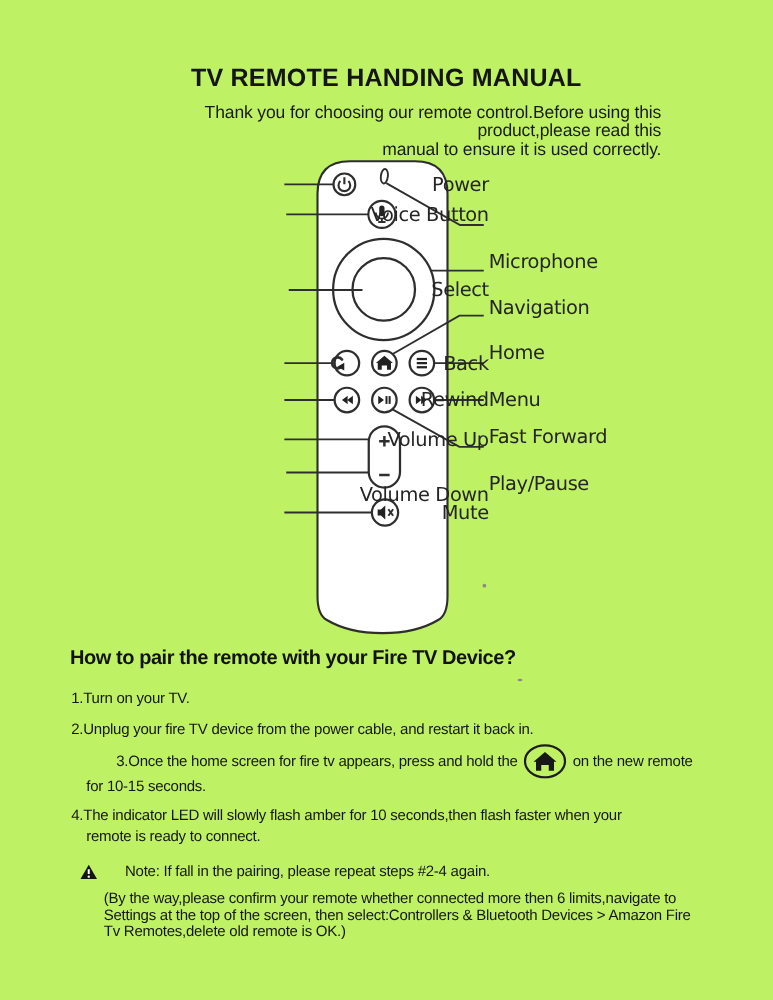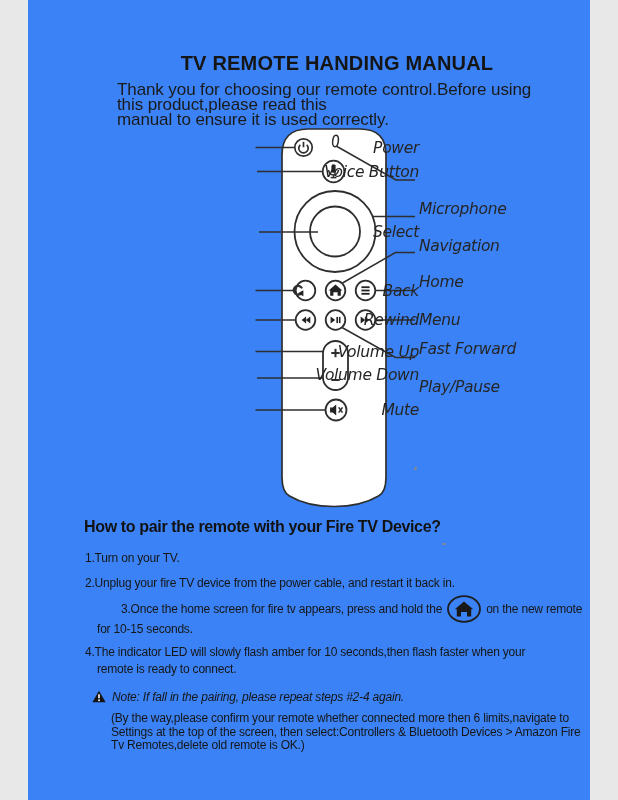--- a/index.html
+++ b/index.html
@@ -1,48 +1,48 @@
 <!DOCTYPE html>
 <html><head>
 <meta charset="utf-8">
 <style>
   html,body{margin:0;padding:0;background:#e8e8e8;}
   .page{
-    position:relative;width:562px;height:800px;margin:0 auto;
-    background:#3b82f6;overflow:hidden;
+    position:relative;width:618px;height:800px;margin:0 auto;
+    background:#bef264;overflow:hidden;
     font-family:"Liberation Sans",sans-serif;color:#1c1c1c;
   }
   .title{
     position:absolute;top:52px;left:0;width:618px;text-align:center;
     font-size:20px;font-weight:bold;letter-spacing:0.2px;color:#151515;
   }
   .subtitle{
-    position:absolute;top:82px;left:89px;width:440px;text-align:left;
-    font-size:17px;line-height:15px;letter-spacing:-0.1px;color:#1a1a1a;
-  }
-  .diagram{position:absolute;top:125px;left:0;width:618px;height:385px;font-style:italic;}
+    position:absolute;top:82px;left:89px;width:440px;text-align:right;
+    font-size:14px;line-height:15px;letter-spacing:-0.1px;color:#1a1a1a;
+  }
+  .diagram{position:absolute;top:125px;left:0;width:618px;height:385px;}
   .diagram svg{position:absolute;top:0;left:0;}
   .rlabel{
     position:absolute;transform:translateY(-50%);
     font-family:"DejaVu Sans",sans-serif;font-size:15.5px;letter-spacing:-0.3px;
     color:#252525;white-space:nowrap;
   }
   .rlabel.left{right:227px;text-align:right;}
   .rlabel.right{left:391px;text-align:left;margin-top:29px;}
   .pairing{position:absolute;top:510px;left:0;width:618px;height:290px;}
   .heading{
     position:absolute;top:8px;left:56px;
     font-size:16px;font-weight:bold;letter-spacing:-0.35px;color:#121212;text-align:center;
   }
   .step{
     position:absolute;font-size:12px;letter-spacing:-0.2px;color:#161616;
     white-space:nowrap;
   }
   .step3-row{display:flex;align-items:center;height:28px;gap:5px;margin-left:36px;}
-  .note-row{display:flex;align-items:flex-start;gap:6px;font-style:italic;}
+  .note-row{display:flex;align-items:center;gap:22px;}
   .speck{position:absolute;background:#8a8a8a;border-radius:50%;}
 </style>
 </head>
 <body>
 
 <div class="page">
 
   <div class="title">TV REMOTE HANDING MANUAL</div>
   <div class="subtitle">
     <span>Thank you for choosing our remote control.Before using this product,please read this</span><br>
@@ -145,21 +145,21 @@
         </g>
       </g>
     </svg>
 
     <div class="rlabel left" style="top:22.5px">Power</div>
     <div class="rlabel left" style="top:46.5px">Voice Button</div>
     <div class="rlabel left" style="top:107px">Select</div>
     <div class="rlabel left" style="top:165.5px">Back</div>
     <div class="rlabel left" style="top:195px">Rewind</div>
     <div class="rlabel left" style="top:226.5px">Volume Up</div>
-    <div class="rlabel left" style="top:250px">Volume Down</div>
+    <div class="rlabel left" style="top:271px">Volume Down</div>
     <div class="rlabel left" style="top:285px">Mute</div>
 
     <div class="rlabel right" style="top:55px">Microphone</div>
     <div class="rlabel right" style="top:91.5px">Navigation</div>
     <div class="rlabel right" style="top:127.5px">Home</div>
     <div class="rlabel right" style="top:165.5px">Menu</div>
     <div class="rlabel right" style="top:195px">Fast Forward</div>
     <div class="rlabel right" style="top:232.5px">Play/Pause</div>
 
     <div class="speck" style="left:386px;top:342px;width:3px;height:3px"></div>

